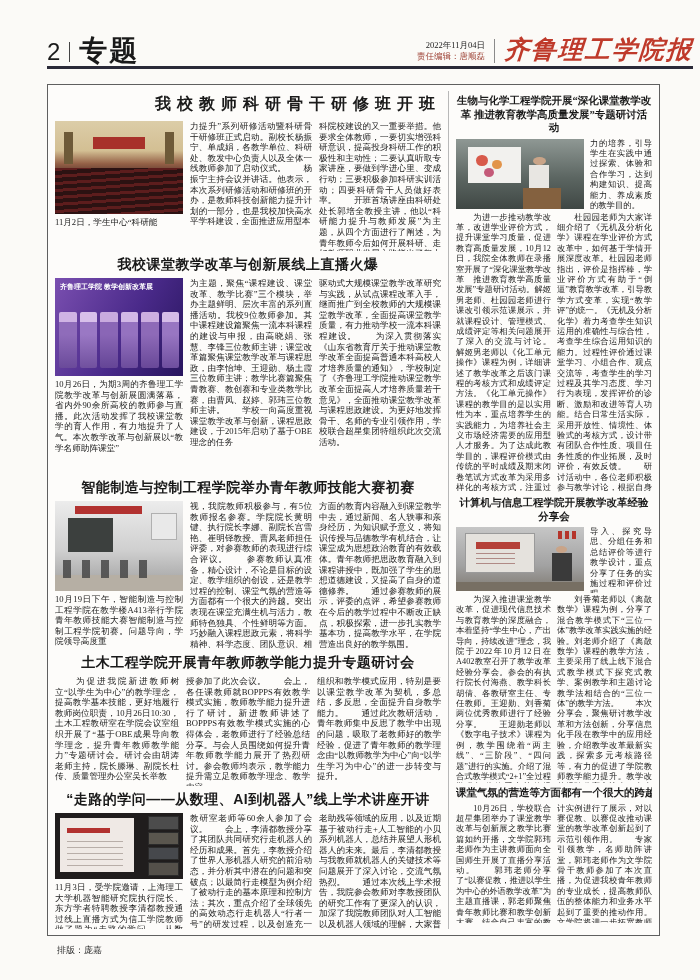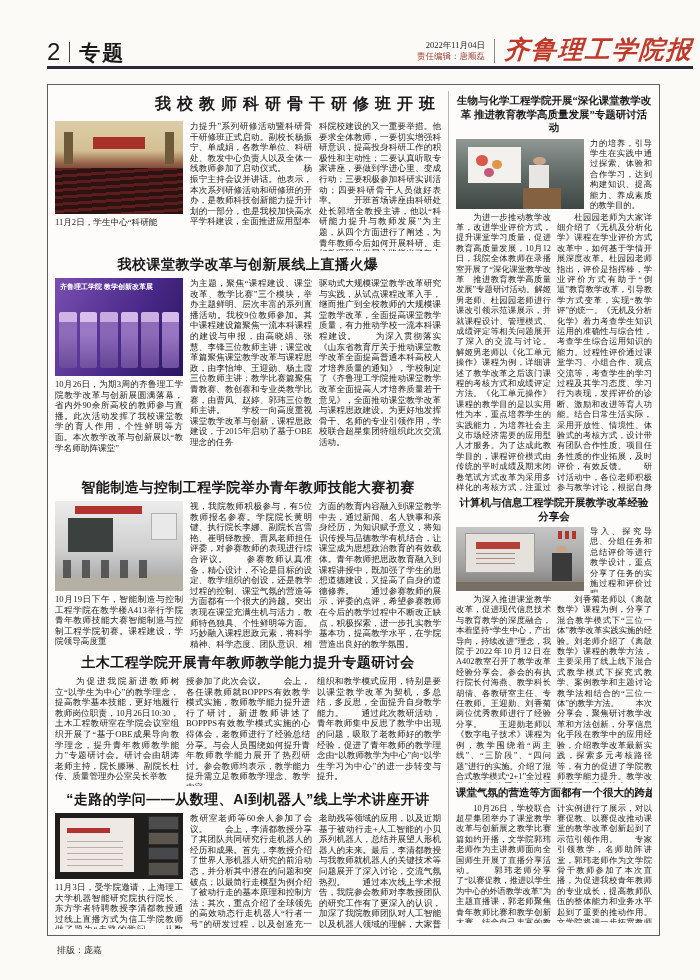--- a/index.html
+++ b/index.html
@@ -3,21 +3,21 @@
 <meta charset="utf-8">
 <style>
   *{box-sizing:border-box;margin:0;padding:0}
   html,body{width:700px;height:980px}
   body{background:#fbfaf7;font-family:"Liberation Serif","DejaVu Serif",serif;color:#1a1a1a;position:relative;overflow:hidden}
 
   
   .hdr{position:absolute;left:47px;top:24px;width:646px;height:40px;display:flex;align-items:flex-end}
   .pgnum{font-family:"Liberation Sans","DejaVu Sans",sans-serif;font-size:24px;line-height:24px}
   .pgbar{width:1px;height:20px;background:#444;margin:0 9px 2px}
-  .sect{font-family:Liberation Serif, serif;font-size:21px;font-weight:bold;letter-spacing:2px;line-height:22px}
+  .sect{font-family:Liberation Mono, monospace;font-size:28px;font-weight:bold;letter-spacing:2px;line-height:22px}
   .spacer{flex:1}
   .dateblk{text-align:right;font-size:8.5px;line-height:11px;padding-bottom:2px}
   .ed{color:#9a3b2e}
   .hvrule{width:1px;height:24px;background:#8a8a8a;margin:0 9px 1px}
   .masthead{font-size:25px;font-weight:bold;font-style:italic;color:#bf3a2b;letter-spacing:2px;transform:skewX(-4deg);font-family:"Liberation Serif",serif;line-height:28px}
   .hrule{position:absolute;left:47px;top:66px;width:646px;height:3px;background:#2a2a38}
 
   
   .box{position:absolute;left:47px;top:84px;width:613px;height:852px;border:1px solid #5f5f5f;background:#fdfcfa;padding:6px 7px;display:flex;gap:7px;overflow:hidden}
   .leftcol{width:386px;flex:none;overflow:hidden}
@@ -87,40 +87,40 @@
             <span class="abs" style="left:5px;top:4px;width:120px;color:#fff;font-size:7px;font-weight:bold;font-family:'Liberation Sans',sans-serif">齐鲁理工学院 教学创新改革展</span>
             <div class="abs" style="left:4px;bottom:8px;right:4px;height:56px;display:flex;gap:3px">
               <div style="flex:1;background:linear-gradient(#cfb3e4 18%,#8f6cba 18% 40%,#6a4a9a 100%);border-radius:2px"></div>
               <div style="flex:1;background:linear-gradient(#d8c0ea 18%,#9a78c4 18% 40%,#70509e 100%);border-radius:2px"></div>
               <div style="flex:1;background:linear-gradient(#c8aade 18%,#8a66b6 18% 40%,#644596 100%);border-radius:2px"></div>
               <div style="flex:1;background:linear-gradient(#d2b8e6 18%,#9572c0 18% 40%,#6c4c9c 100%);border-radius:2px"></div>
               <div style="flex:1;background:linear-gradient(#ccaee0 18%,#8e6ab8 18% 40%,#684898 100%);border-radius:2px"></div>
               <div style="flex:1;background:linear-gradient(#d5bce8 18%,#9876c2 18% 40%,#6e4e9e 100%);border-radius:2px"></div>
             </div>
           </div>
-          <span>10月26日，为期3周的齐鲁理工学院教学改革与创新展圆满落幕，省内外90余所高校的教师参与直播。此次活动发挥了我校课堂教学的育人作用，个性鲜明等方面。本次教学改革与创新展以“教学名师助阵课堂”</span>
+          <span>10月26日，为期3周的齐鲁理工学院教学改革与创新展圆满落幕，省内外90余所高校的教师参与直播。此次活动发挥了我校课堂教学的育人作用，有力地提升了人气。本次教学改革与创新展以“教学名师助阵课堂”</span>
         </div>
         <div class="tc">为主题，聚焦“课程建设、课堂改革、教学比赛”三个模块，举办主题鲜明、层次丰富的系列直播活动。我校9位教师参加。其中课程建设篇聚焦一流本科课程的建设与申报，由高晓娟、张慧、李锋三位教师主讲；课堂改革篇聚焦课堂教学改革与课程思政，由李怡坤、王迎勋、杨土霞三位教师主讲；教学比赛篇聚焦青教赛、教创赛和专业类教学比赛，由曹凤、赵婷、郭玮三位教师主讲。　　学校一向高度重视课堂教学改革与创新，课程思政建设，于2015年启动了基于OBE理念的任务</div>
         <div class="tc">驱动式大规模课堂教学改革研究与实践，从试点课程改革入手，继而推广到全校教师的大规模课堂教学改革，全面提高课堂教学质量，有力推动学校一流本科课程建设。　　为深入贯彻落实《山东省教育厅关于推动课堂教学改革全面提高普通本科高校人才培养质量的通知》，学校制定了《齐鲁理工学院推动课堂教学改革全面提高人才培养质量若干意见》，全面推动课堂教学改革与课程思政建设。为更好地发挥骨干、名师的专业引领作用，学校联合超星集团特组织此次交流活动。</div>
       </div>
     </section>
 
     <section>
       <h2 class="t-mid">智能制造与控制工程学院举办青年教师技能大赛初赛</h2>
       <div class="cols" style="height:148px">
         <div class="pcol">
           <div class="photo" style="width:128px;height:90px">
             <div class="abs" style="inset:0;background:linear-gradient(#ececec 0%,#cfcfcf 55%,#9c9c9c 100%)"></div>
             <div class="abs" style="left:16%;top:6%;width:52%;height:9%;background:#b23230"></div>
             <div class="abs" style="left:10%;top:19%;width:35%;height:38%;background:#3c403e"></div>
             <div class="abs" style="right:5%;top:13%;width:20%;height:30%;background:#e9e9e9;border:1px solid #b0b0b0"></div>
             <div class="abs" style="left:0;bottom:0;width:100%;height:18%;background:#b6afa4"></div>
             <div class="abs" style="left:6%;bottom:14%;width:70%;height:20%;background:repeating-linear-gradient(90deg,#474747 0 8px,transparent 8px 19px);opacity:.85"></div>
           </div>
-          <span>10月19日下午，智能制造与控制工程学院在教学楼A413举行学院青年教师技能大赛智能制造与控制工程学院初赛。课程建设，学院领导高度重</span>
+          <span>10月19日下午，智能制造与控制工程学院在教学楼A413举行学院青年教师技能大赛智能制造与控制工程学院初赛。问题导向，学院领导高度重</span>
         </div>
         <div class="tc">视，我院教师积极参与，有5位教师报名参赛。学院院长黄明键、执行院长李娜、副院长宫雪艳、崔明铎教授、曹凤老师担任评委，对参赛教师的表现进行综合评议。　　参赛教师认真准备，精心设计，不论是目标的设定、教学组织的创设，还是教学过程的控制、课堂气氛的营造等方面都有一个很大的跨越。突出表现在课堂充满生机与活力，教师特色独具、个性鲜明等方面。巧妙融入课程思政元素，将科学精神、科学态度、团队意识、相互协作等</div>
         <div class="tc">方面的教育内容融入到课堂教学中去，通过新闻、名人轶事和亲身经历，为知识赋予意义，将知识传授与品德教学有机结合，让课堂成为思想政治教育的有效载体。青年教师把思政教育融入到课程讲授中，既加强了学生的思想道德建设，又提高了自身的道德修养。　　通过参赛教师的展示，评委的点评，希望参赛教师在今后的教学过程中不断改正缺点，积极探索，进一步扎实教学基本功，提高教学水平，在学院营造出良好的教学氛围。</div>
       </div>
     </section>
 
     <section>
       <h2 class="t-mid">土木工程学院开展青年教师教学能力提升专题研讨会</h2>
       <div class="cols" style="height:110px">
         <div class="tc">　　为促进我院新进教师树立“以学生为中心”的教学理念，提高教学基本技能，更好地履行教师岗位职责，10月26日10:30，土木工程教研室在学院会议室组织开展了“基于OBE成果导向教学理念，提升青年教师教学能力”专题研讨会。研讨会由胡涛老师主持，院长滕琳、副院长杜传、质量管理办公室吴长举教</div>

